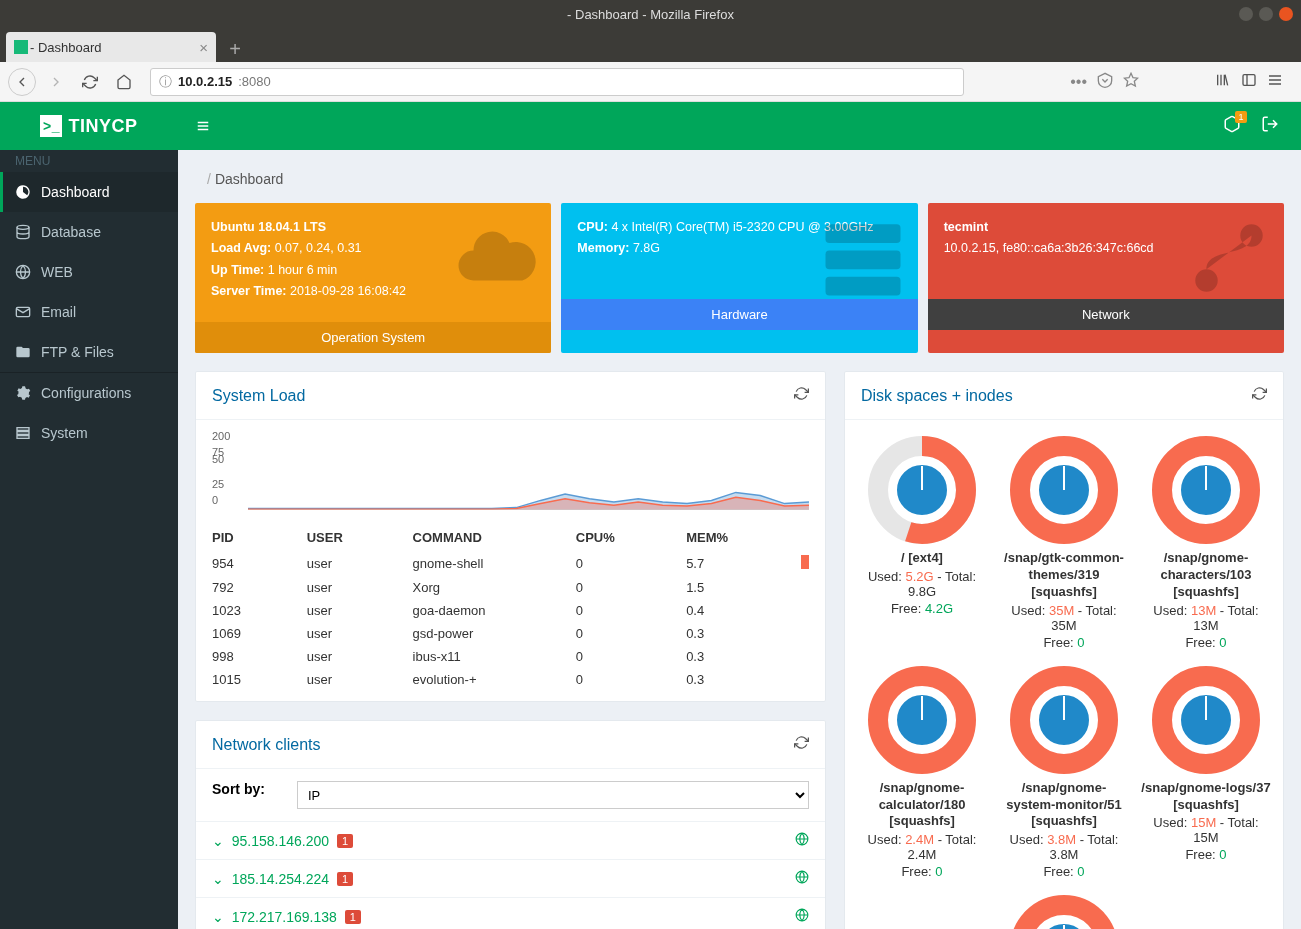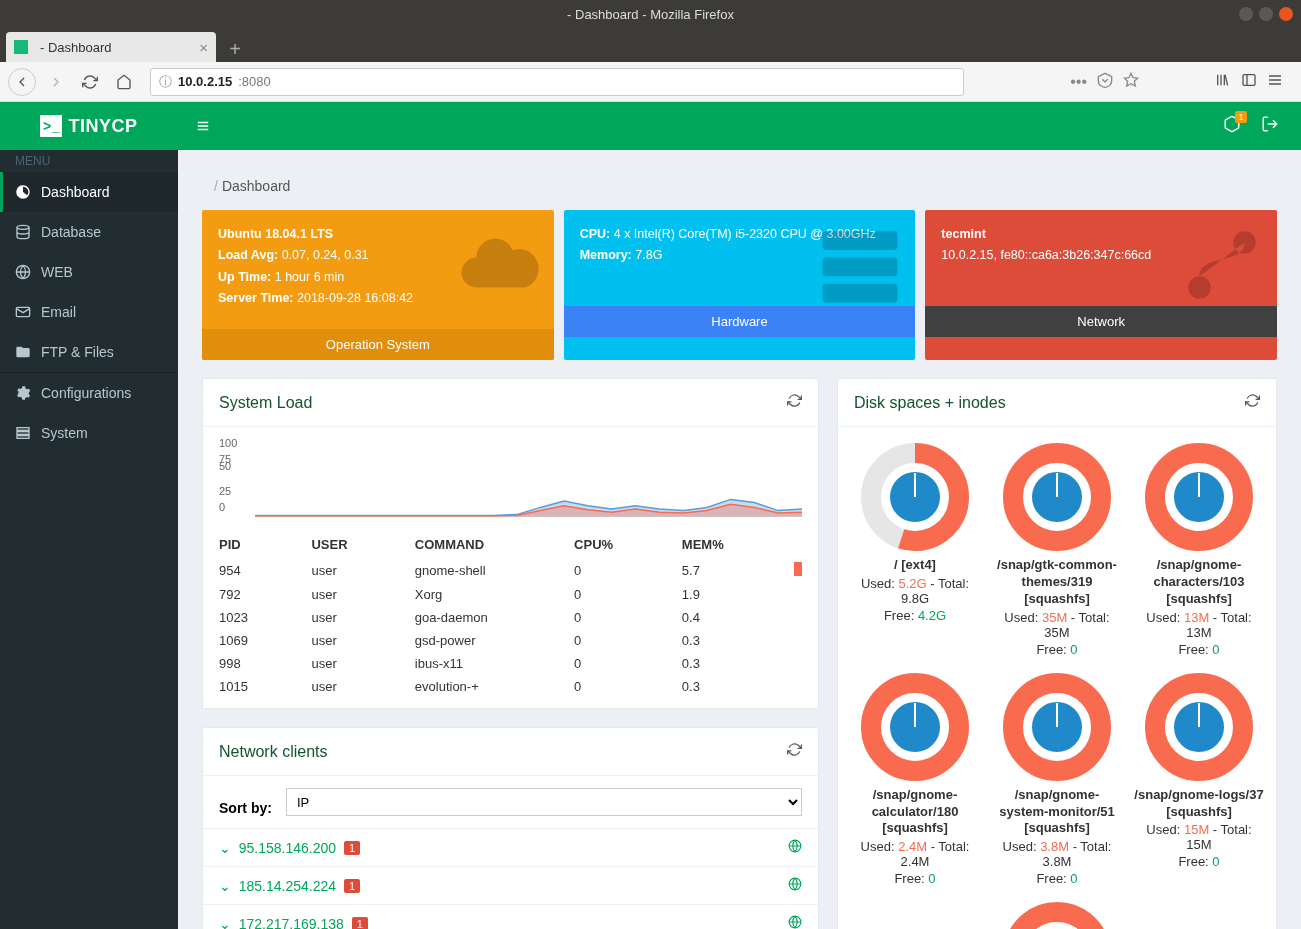--- a/index.html
+++ b/index.html
@@ -7,21 +7,21 @@
 .window{width:1301px;height:929px;display:flex;flex-direction:column}
 
 
 .titlebar{height:28px;background:#3c3b37;color:#ddd;display:flex;align-items:center;justify-content:center;font-size:13px;position:relative}
 .titlebar .wbtns{position:absolute;right:8px;display:flex;gap:6px}
 .wbtn{width:14px;height:14px;border-radius:50%;background:#5a5954}
 .wbtn.close{background:#e95420}
 
 
 .tabsbar{height:34px;background:#3c3b37;display:flex;align-items:flex-end;padding:0 6px}
-.tab{height:30px;width:210px;background:#e8e8e8;border-radius:4px 4px 0 0;display:flex;align-items:center;padding:0 8px;font-size:13px;color:#333;gap:12px}
+.tab{height:30px;width:210px;background:#e8e8e8;border-radius:4px 4px 0 0;display:flex;align-items:center;padding:0 8px;font-size:13px;color:#333;gap:2px}
 .tab .tfav{width:14px;height:14px;background:#17b978;display:inline-block}
 .tab .tclose{margin-left:auto;color:#888;font-size:15px}
 .newtab{width:26px;height:26px;color:#aaa;font-size:20px;display:flex;align-items:center;justify-content:center;margin-left:6px}
 
 
 .urlbar{height:40px;background:#f5f5f5;border-bottom:1px solid #ddd;display:flex;align-items:center;padding:0 8px;gap:6px}
 .ubtn{width:28px;height:28px;display:flex;align-items:center;justify-content:center;color:#555;border:1px solid transparent;border-radius:3px}
 .ubtn svg{width:16px;height:16px}
 .urlbox{flex:1;height:28px;border:1px solid #ccc;border-radius:3px;background:#fff;display:flex;align-items:center;padding:0 8px;gap:6px;font-size:13px;color:#777;margin:0 100px 0 6px}
 .urlbox .bold{color:#222;font-weight:600}
@@ -38,53 +38,53 @@
 
 
 .body{display:flex;flex:1;min-height:0}
 .sidebar{width:178px;background:#222d32;color:#b8c7ce;display:flex;flex-direction:column;font-size:14px}
 .sidebar .menulabel{padding:4px 15px;font-size:12px;color:#4b646f}
 .sidebar .sitem{padding:12px 15px;display:flex;align-items:center;gap:10px;cursor:pointer}
 .sidebar .sitem.active{background:#1e282c;color:#fff;border-left:3px solid #00a65a;padding-left:12px}
 .sidebar .sitem svg{width:16px;height:16px;flex:none}
 .sidebar .sep{height:1px;background:#1a2226}
 
-.content{flex:1;overflow:auto;padding:12px}
+.content{flex:1;overflow:auto;padding:5px}
 .bread{padding:16px 20px;font-size:14px;color:#555}
 .bread .sep{color:#aaa;margin:0 4px}
 
 .cards{display:flex;gap:10px;padding:0 12px 18px}
 .card{flex:1;border-radius:2px;color:#fff;position:relative;overflow:hidden}
 .card-body{padding:14px 16px 20px;font-size:12.5px;line-height:1.7;min-height:96px}
 .card-body b{font-weight:700}
 .card-foot{padding:8px 0;text-align:center;font-size:13px}
 .card.os{background:#f39c12}.card.os .card-foot{background:#e08e0b}
 .card.hw{background:#00c0ef}.card.hw .card-foot{background:#3b82f6}
 .card.net{background:#dd4b39}.card.net .card-foot{background:#404040}
 .card-bg{position:absolute;right:10px;top:10px;opacity:.18}
 .card-bg svg{width:90px;height:90px;fill:#000}
 
 .panels{display:flex;gap:18px;padding:0 12px 18px;align-items:flex-start}
 .leftcol{flex:1;display:flex;flex-direction:column;gap:18px;min-width:0}
 .panel{background:#fff;border:1px solid #e4e9ee;border-radius:2px}
 .panel-h{display:flex;align-items:center;justify-content:space-between;padding:14px 16px;border-bottom:1px solid #eef2f5}
-.panel-h .pt{color:#14532d;font-size:16px}
+.panel-h .pt{color:#0369a1;font-size:16px}
 .refresh svg{width:15px;height:15px;stroke:#555}
 
 .chart{padding:10px 16px 4px}
 .chartbox{position:relative;height:90px}
 .chartbox .ylab{position:absolute;left:0;font-size:11px;color:#666}
 .chartbox svg{position:absolute;left:36px;right:0;top:0;height:80px}
 
 .ptable{width:100%;border-collapse:collapse;font-size:13px}
 .ptable th{text-align:left;padding:6px 16px;font-weight:700;color:#333}
 .ptable td{padding:4px 16px;color:#333}
 .spark{width:8px;height:14px;background:#f86b4f;display:inline-block}
 
-.sortrow{display:flex;align-items:flex-end;gap:14px;padding:12px 16px}
+.sortrow{display:flex;align-items:flex-start;gap:32px;padding:12px 16px}
 .sortrow label{font-weight:700;font-size:14px}
 .sortrow select{flex:1;height:28px;border:1px solid #ccc;padding:0 6px;font-size:13px;background:#fff}
 
 .iprow{display:flex;align-items:center;padding:10px 16px;border-top:1px solid #eef2f5;font-size:14px}
 .iprow .chev{color:#00a65a;margin-right:8px}
 .iprow .ip{color:#00a65a}
 .iprow .cnt{background:#dd4b39;color:#fff;font-size:11px;padding:1px 5px;margin-left:8px;border-radius:2px}
 .iprow .globe{margin-left:auto;color:#00a65a}
 
 .diskpanel{width:440px}
@@ -298,21 +298,21 @@
          <div class="panel">
            <div class="panel-h">
              <span class="pt">System Load</span>
              <span class="refresh"><svg viewBox="0 0 24 24" fill="none" stroke="#555" stroke-width="2">
                     <path d="M23 4v6h-6M1 20v-6h6"></path>
                     <path d="M3.51 9a9 9 0 0114.85-3.36L23 10M1 14l4.64 4.36A9 9 0 0020.49 15"></path>
                   </svg></span>
            </div>
            <div class="chart">
              <div class="chartbox" id="chartbox">
-                  <span class="ylab" style="top: 0px;">100</span>
+                  <span class="ylab" style="top: 0px;">200</span>
                   <span class="ylab" style="top: 16px;">75</span>
                   <span class="ylab" style="top: 23px;">50</span>
                   <span class="ylab" style="top: 48px; text-align: center;">25</span>
                   <span class="ylab" style="top: 64px;">0</span>
                   <svg viewBox="0 0 560 80" preserveAspectRatio="none" style="width:calc(100% - 36px)">
   <path d="M0,78.4 L0,78.4 L24.34782608695652,78.4 L48.69565217391304,78.4 L73.04347826086956,78.4 L97.39130434782608,78.4 L121.73913043478261,78.4 L146.08695652173913,78.4 L170.43478260869566,78.4 L194.78260869565216,78.4 L219.13043478260872,78.4 L243.47826086956522,78.4 L267.82608695652175,77.6 L292.17391304347825,70.4 L316.52173913043475,64 L340.8695652173913,68.8 L365.2173913043478,72 L389.5652173913043,68.8 L413.9130434782608,72 L438.26086956521743,73.6 L462.60869565217394,70.4 L486.95652173913044,62.4 L511.30434782608694,65.6 L535.6521739130435,73.6 L560,72 L560,80 L0,80 Z" fill="#5b9bd5" opacity="0.35"></path>
   <path d="M0,79.2 L0,79.2 L24.34782608695652,79.2 L48.69565217391304,79.2 L73.04347826086956,79.2 L97.39130434782608,79.2 L121.73913043478261,79.2 L146.08695652173913,79.2 L170.43478260869566,79.2 L194.78260869565216,79.2 L219.13043478260872,79.2 L243.47826086956522,79.2 L267.82608695652175,78.4 L292.17391304347825,73.6 L316.52173913043475,68.8 L340.8695652173913,72.8 L365.2173913043478,75.2 L389.5652173913043,72 L413.9130434782608,75.2 L438.26086956521743,76 L462.60869565217394,73.6 L486.95652173913044,67.2 L511.30434782608694,70.4 L535.6521739130435,76 L560,75.2 L560,80 L0,80 Z" fill="#f86b4f" opacity="0.35"></path>
   <path d="M0,78.4 L0,78.4 L24.34782608695652,78.4 L48.69565217391304,78.4 L73.04347826086956,78.4 L97.39130434782608,78.4 L121.73913043478261,78.4 L146.08695652173913,78.4 L170.43478260869566,78.4 L194.78260869565216,78.4 L219.13043478260872,78.4 L243.47826086956522,78.4 L267.82608695652175,77.6 L292.17391304347825,70.4 L316.52173913043475,64 L340.8695652173913,68.8 L365.2173913043478,72 L389.5652173913043,68.8 L413.9130434782608,72 L438.26086956521743,73.6 L462.60869565217394,70.4 L486.95652173913044,62.4 L511.30434782608694,65.6 L535.6521739130435,73.6 L560,72" fill="none" stroke="#5b9bd5" stroke-width="1.5"></path>
   <path d="M0,79.2 L0,79.2 L24.34782608695652,79.2 L48.69565217391304,79.2 L73.04347826086956,79.2 L97.39130434782608,79.2 L121.73913043478261,79.2 L146.08695652173913,79.2 L170.43478260869566,79.2 L194.78260869565216,79.2 L219.13043478260872,79.2 L243.47826086956522,79.2 L267.82608695652175,78.4 L292.17391304347825,73.6 L316.52173913043475,68.8 L340.8695652173913,72.8 L365.2173913043478,75.2 L389.5652173913043,72 L413.9130434782608,75.2 L438.26086956521743,76 L462.60869565217394,73.6 L486.95652173913044,67.2 L511.30434782608694,70.4 L535.6521739130435,76 L560,75.2" fill="none" stroke="#f86b4f" stroke-width="1.5"></path>
   <line x1="0" y1="80" x2="560" y2="80" stroke="#ccc"></line>
@@ -337,21 +337,21 @@
                     <td>gnome-shell</td>
                     <td>0</td>
                     <td>5.7</td>
                     <td><span class="spark"></span></td>
                   </tr>
                   <tr>
                     <td>792</td>
                     <td>user</td>
                     <td>Xorg</td>
                     <td>0</td>
-                    <td>1.9</td>
+                    <td>1.5</td>
                     <td></td>
                   </tr>
                   <tr>
                     <td>1023</td>
                     <td>user</td>
                     <td>goa-daemon</td>
                     <td>0</td>
                     <td>0.4</td>
                     <td></td>
                   </tr>

